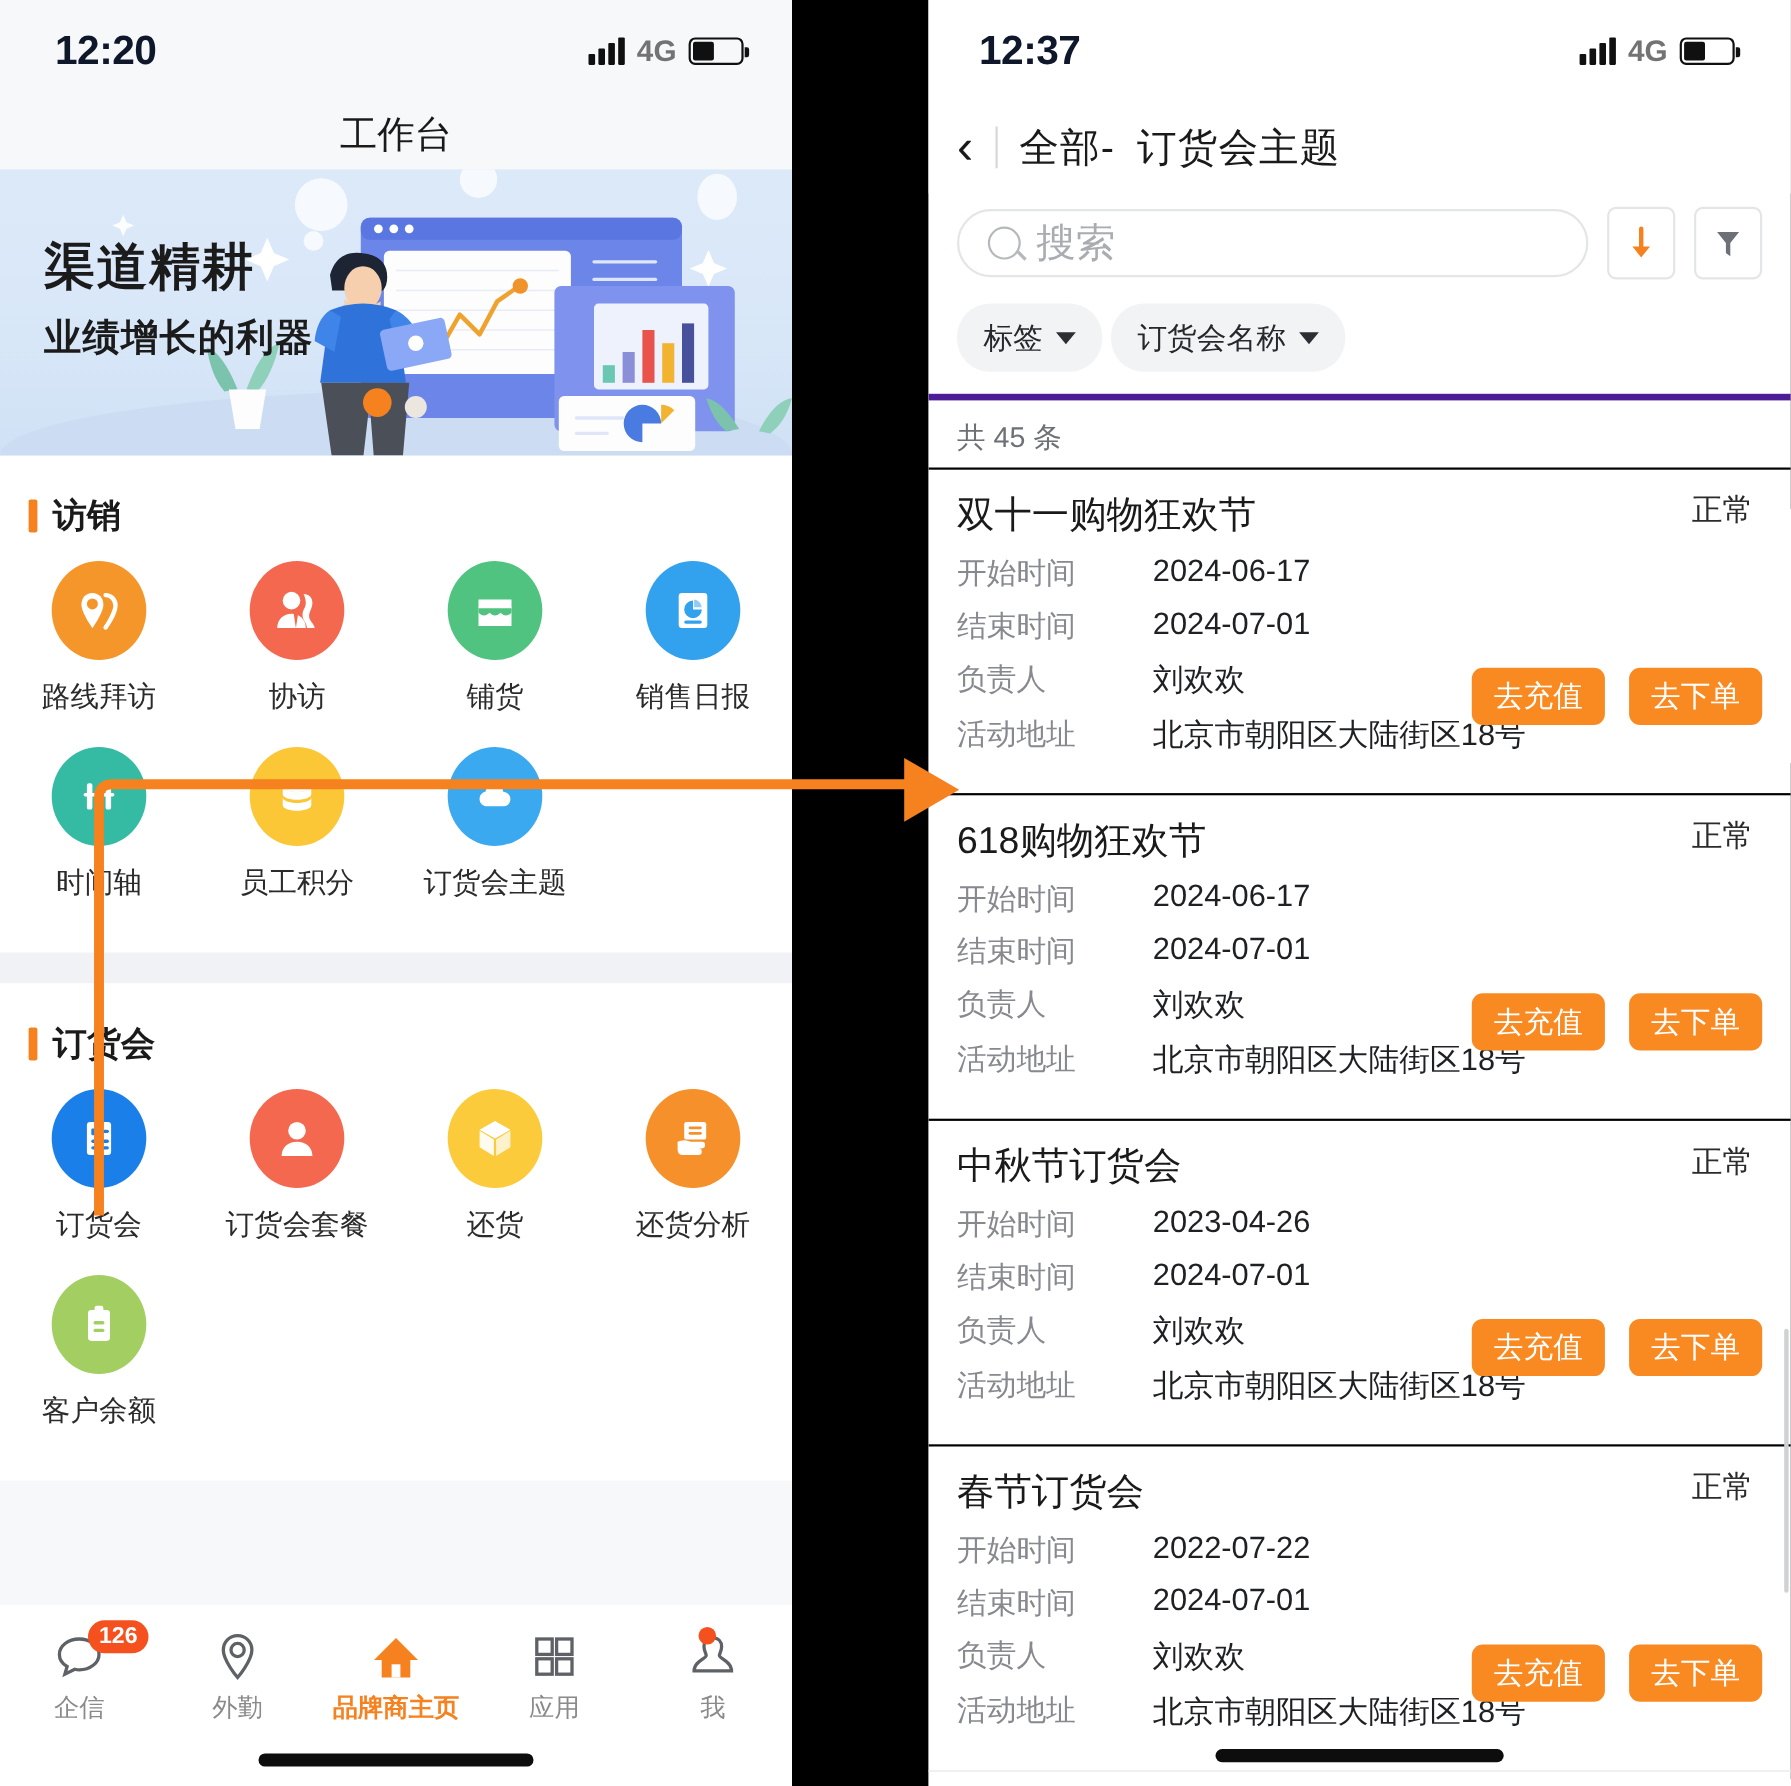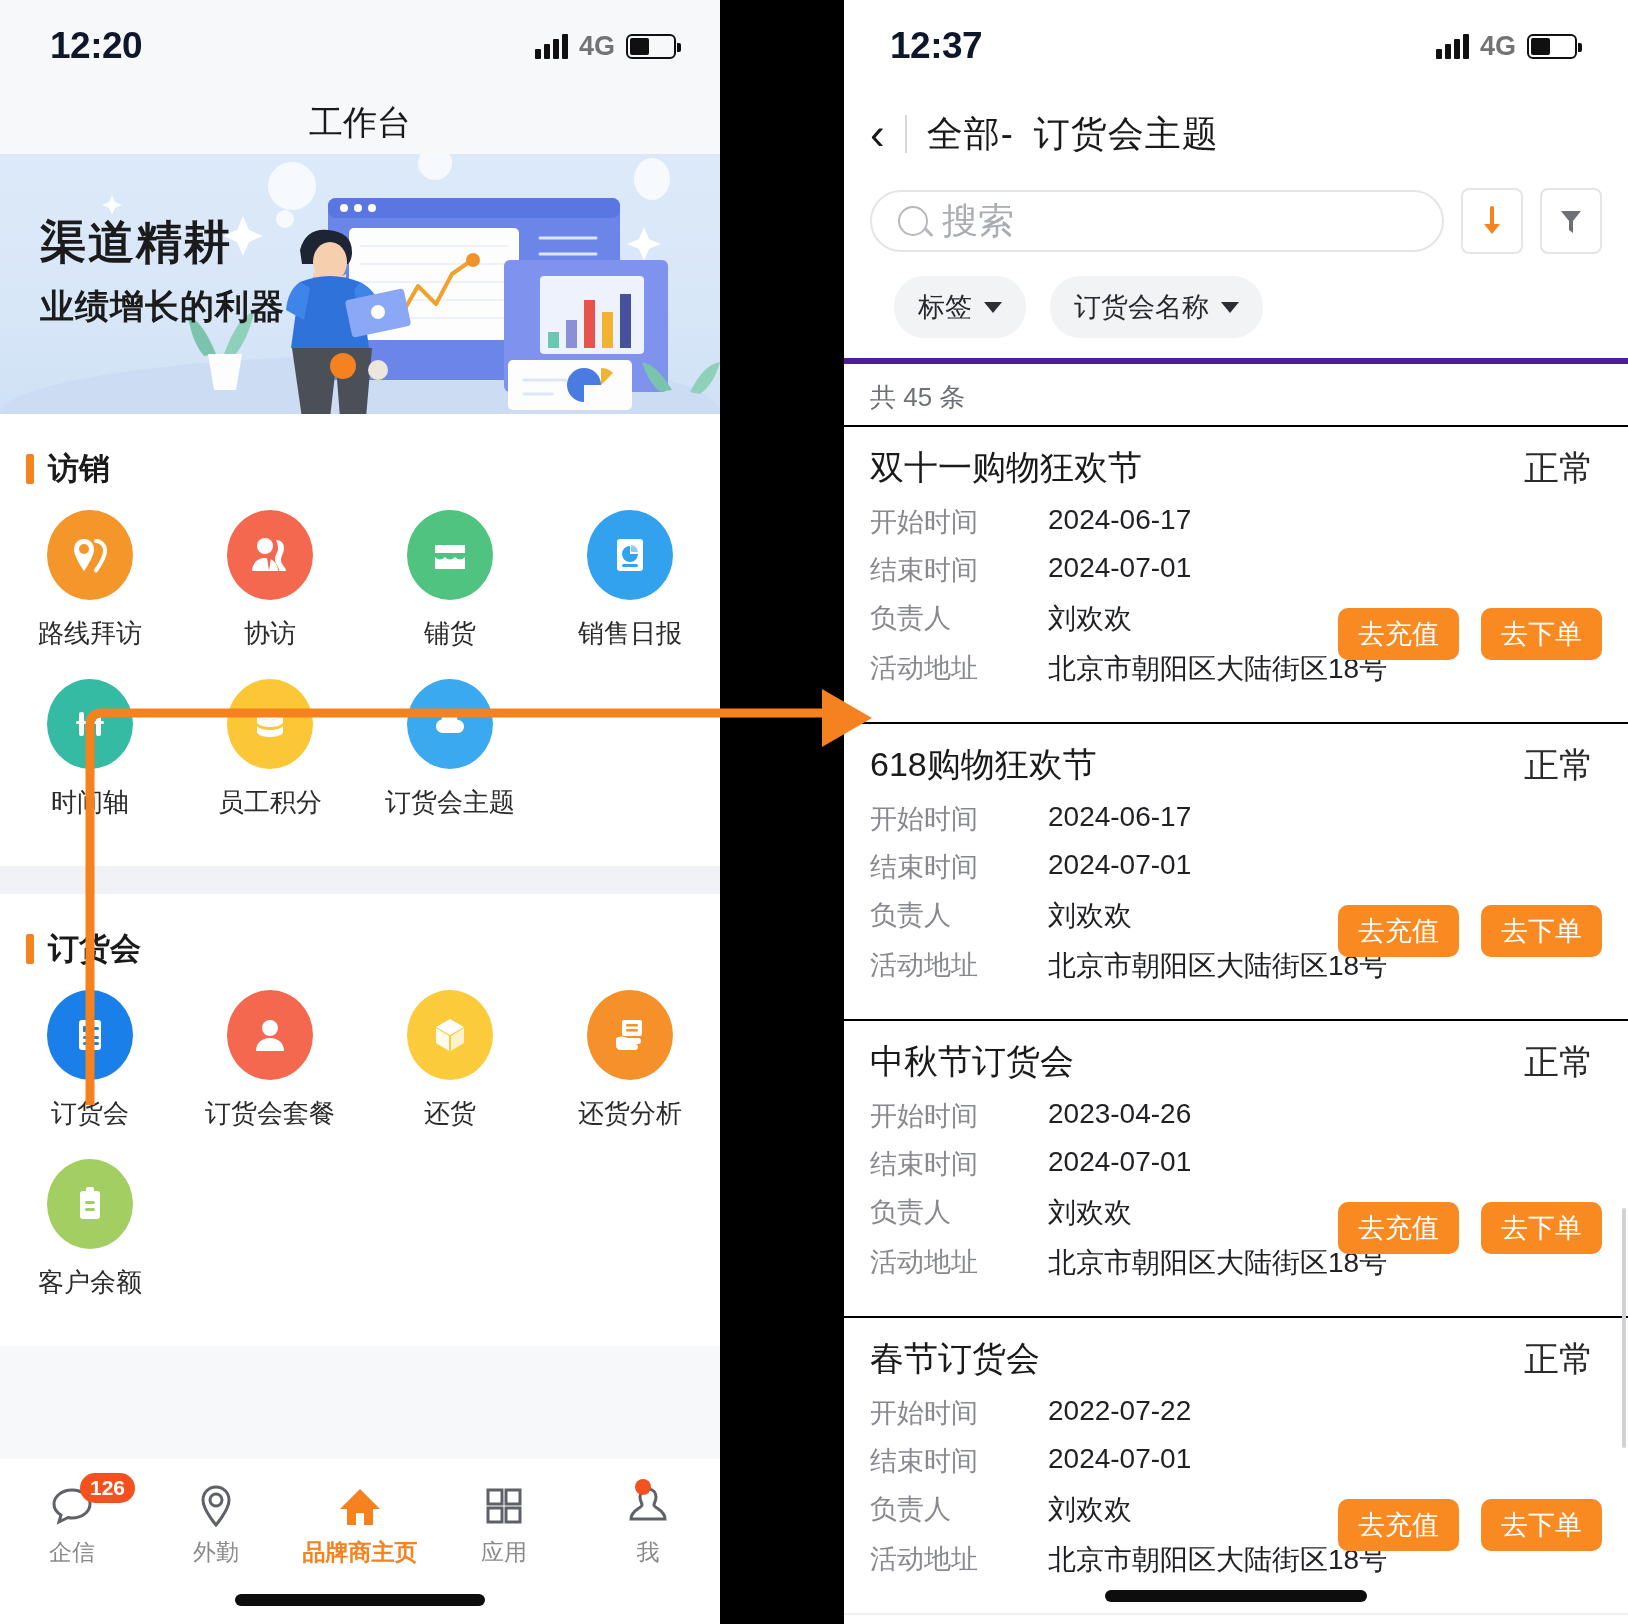--- a/index.html
+++ b/index.html
@@ -77,33 +77,33 @@
 
   .searchrow{display:flex;align-items:center;gap:17px;padding:12px 26px 0 26px;}
   .searchbox{flex:1;height:62px;border:2px solid #e3e5e8;border-radius:31px;display:flex;
              align-items:center;gap:14px;padding:0 26px;box-sizing:border-box;background:#fff;}
   .sicon{width:26px;height:26px;border:2.5px solid #b5b8bd;border-radius:50%;position:relative;flex:none;}
   .sicon::after{content:"";position:absolute;width:10px;height:2.5px;background:#b5b8bd;
                 right:-8px;bottom:1px;transform:rotate(45deg);}
   .sph{font-size:36px;color:#a9acb1;}
   .sqbtn{width:58px;height:62px;border:2px solid #e3e5e8;border-radius:8px;display:flex;
          align-items:center;justify-content:center;background:#fff;}
-  .chips{display:flex;gap:24px;padding:22px 26px 20px 26px;margin-left:24px;}
+  .chips{display:flex;gap:8px;padding:22px 26px 20px 26px;}
   .chip{background:#f2f3f5;border-radius:30px;padding:13px 24px;display:flex;align-items:center;gap:12px;}
   .chip span{font-size:27px;color:#25282c;}
   .caret{width:0;height:0;border-left:9px solid transparent;border-right:9px solid transparent;
          border-top:11px solid #2b2e33;}
   .countrow{border-top:6px solid #4c1d95;padding:16px 16px 10px 26px;}
   .count{font-size:26px;color:#6d7076;}
 
   .card{border-top:2px solid #000000;padding:18px 26px 22px 26px;position:relative;}
   .card:first-of-type{border-top:none;}
   .card-top{display:flex;justify-content:space-between;align-items:flex-start;}
   .card-title{font-size:34px;color:#1a1a1a;font-weight:500;}
-  .card-status{font-size:35px;color:#2b2b2b;padding-right:8px;}
+  .card-status{font-size:28px;color:#2b2b2b;padding-right:8px;}
   .rows{margin-top:12px;}
   .row{display:flex;margin-bottom:12px;}
   .rk{width:178px;font-size:27px;color:#87898f;flex:none;}
   .rv{font-size:28px;color:#1f2024;}
   .acts{position:absolute;right:26px;bottom:62px;display:flex;gap:22px;}
   .abtn{background:#f98a22;color:#fff;font-size:27px;border-radius:10px;padding:10px 20px;
         line-height:1.2;white-space:nowrap;}
   .r-home{position:absolute;left:50%;transform:translateX(-50%);bottom:22px;
           width:262px;height:12px;background:#0d0d0d;border-radius:6px;}
   .scrollthumb{position:absolute;right:2px;width:4px;background:#cfd1d4;border-radius:2px;}

